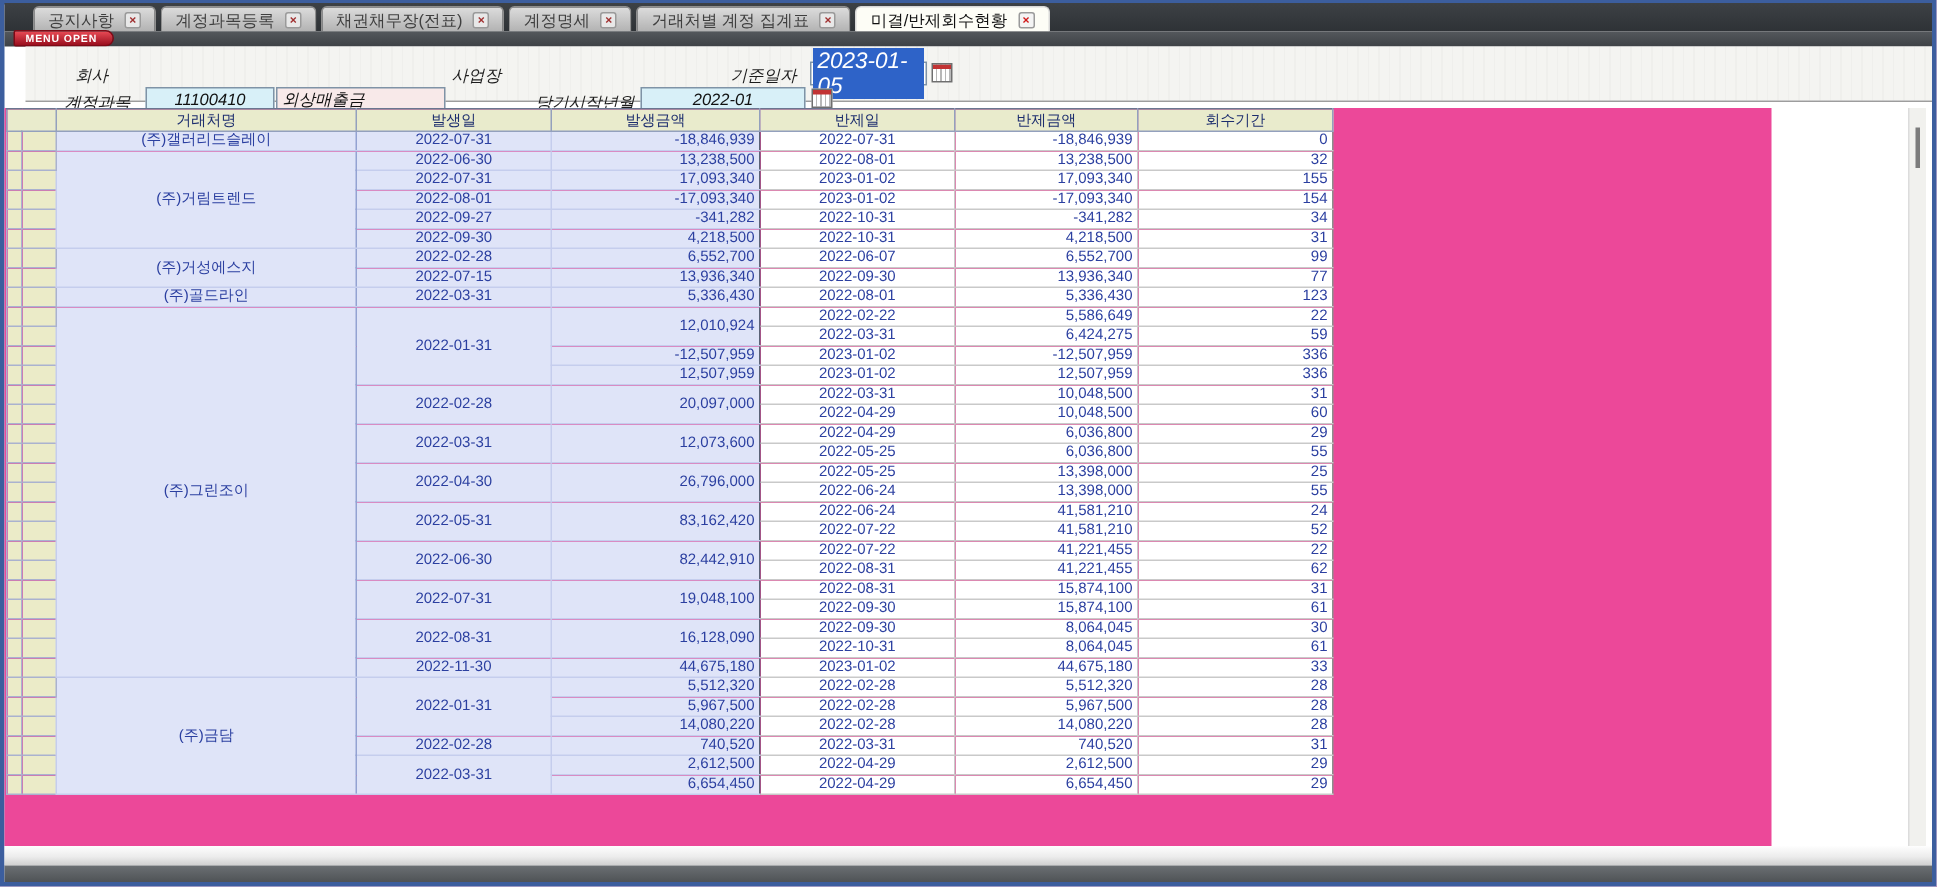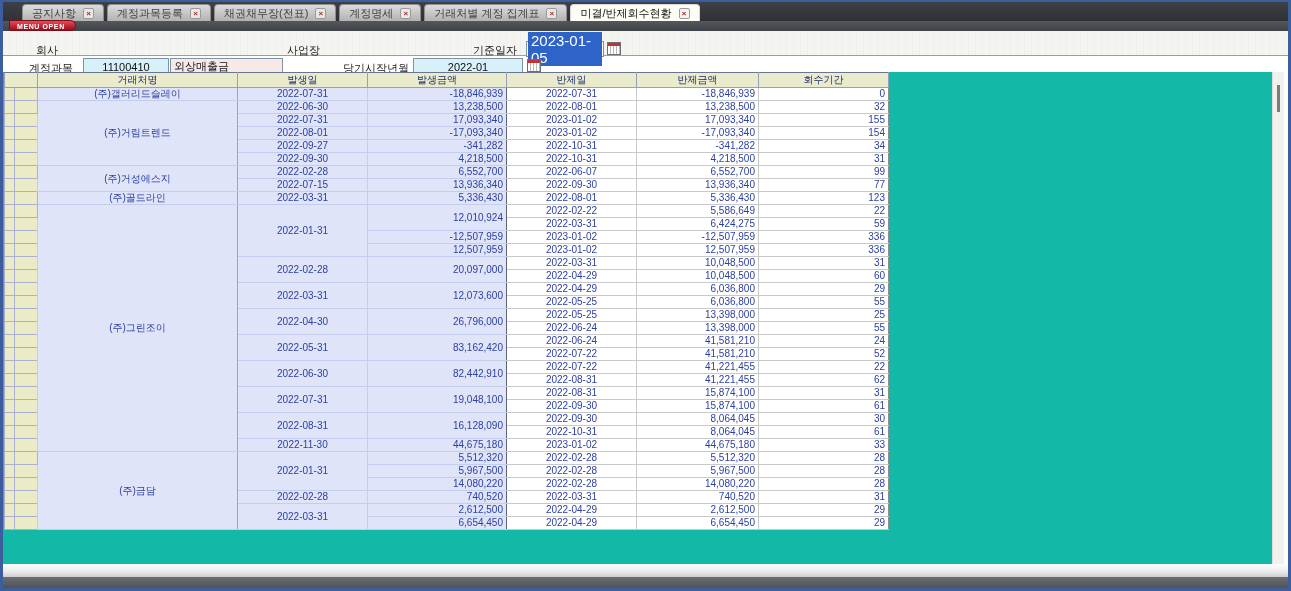--- a/index.html
+++ b/index.html
@@ -31,23 +31,24 @@
     background: linear-gradient(#54585c, #3e4246);
   }
   .menu-ribbon {
     position: absolute; left: 6px; top: -1px; height: 11px; padding: 0 10px 0 7px;
     background: linear-gradient(#e84a55, #9a0f1e); border-radius: 2px 7px 7px 2px;
     color: #fff; font-size: 7px; font-weight: bold; letter-spacing: .6px; line-height: 11px;
     border: 1px solid #7d0a16;
   }
   
   .filters {
-    position: absolute; left: 3px; top: 31px; right: 3px; height: 25px;
+    position: absolute; left: 17px; top: 31px; right: 3px; height: 37px;
     background: repeating-linear-gradient(90deg, #f4f4f1 0 6px, #efefec 6px 7px);
     border-bottom: 1px solid #9d9d9d;
+    font-style: italic;
   }
   .flabel { position: absolute; font-size: 11px; color: #1c1c1c; white-space: nowrap; }
   .combo {
     position: absolute; height: 17px; border: 1px solid #7f93a6; background: #d8f0f8;
     font-size: 11px; color: #111; display: flex; align-items: center; margin-top: 32px;
   }
   .combo .ctext { flex: 1; padding: 0 4px; overflow: hidden; white-space: nowrap; }
   .combo .carrow {
     width: 17px; height: 100%; background: linear-gradient(#ffffff, #e8e8e8);
     border-left: 1px solid #9fb0bf; text-align: center; font-size: 9px; line-height: 15px; color: #222;
@@ -60,21 +61,21 @@
   .tbox.center { justify-content: center; }
   .tbox.white { background: #fff; justify-content: center; padding: 0 1px; }
   .selected-text { background: #2e63c8; color: #fff; padding: 0 3px; font-size: 15px; }
   .cal {
     position: absolute; width: 14px; height: 13px; border: 1px solid #6f6f6f; background:
       linear-gradient(#c23333, #c23333) 0 0/100% 3px no-repeat,
       repeating-linear-gradient(90deg, #ffffff 0 2px, #b8b8b8 2px 3px) 0 4px/100% 9px,
       #fff;
   }
   
-  .mainarea { position: absolute; left: 3px; top: 72px; width: 1269px; height: 492px; background: #14b8a6; }
+  .mainarea { position: absolute; left: 3px; top: 72px; width: 1178px; height: 492px; background: #ec4899; }
   .vscroll {
     position: absolute; left: 1272px; top: 72px; width: 12px; height: 492px;
     background: #f1f1ee; border-left: 1px solid #dcdcdc;
   }
   .vthumb { position: relative; top: 13px; width: 3px; height: 27px; margin: 0 auto; background: #7c7c7c; }
   .hband {
     position: absolute; left: 3px; top: 564px; right: 3px; height: 13px;
     background: linear-gradient(#fefefe, #ececec 55%, #cfcfcf);
   }
   .statusbar {

